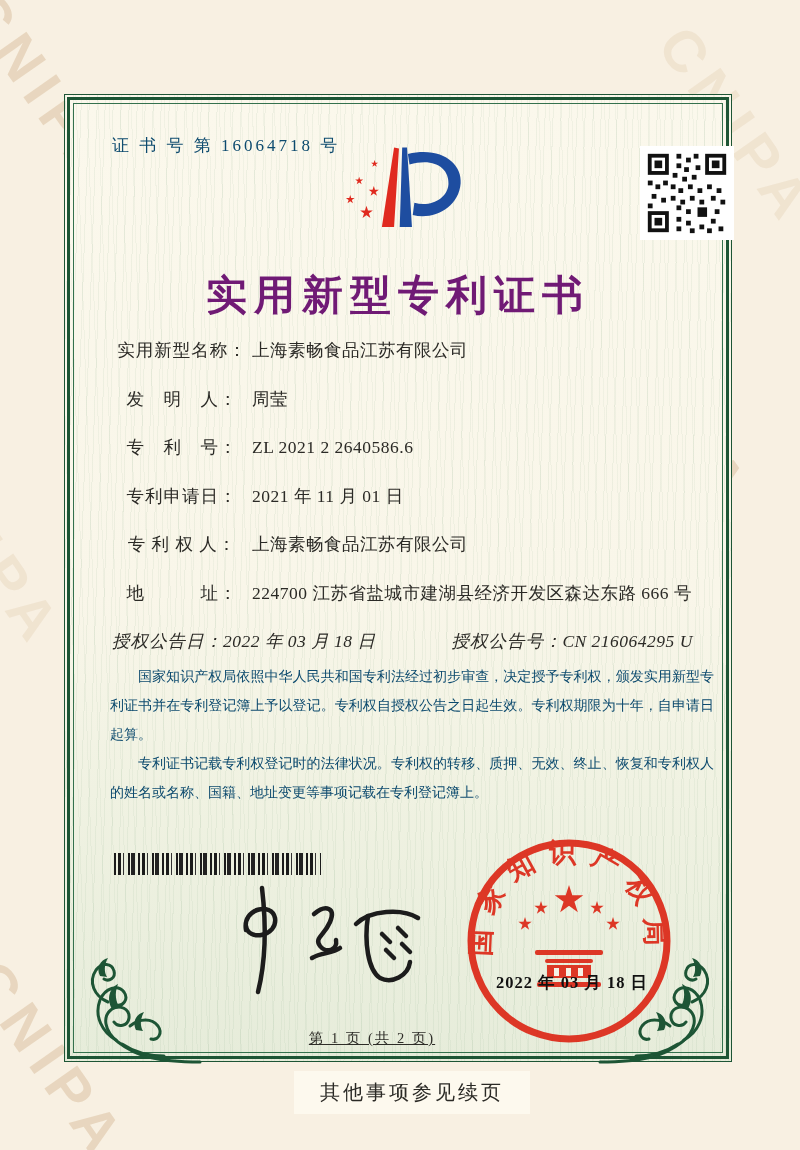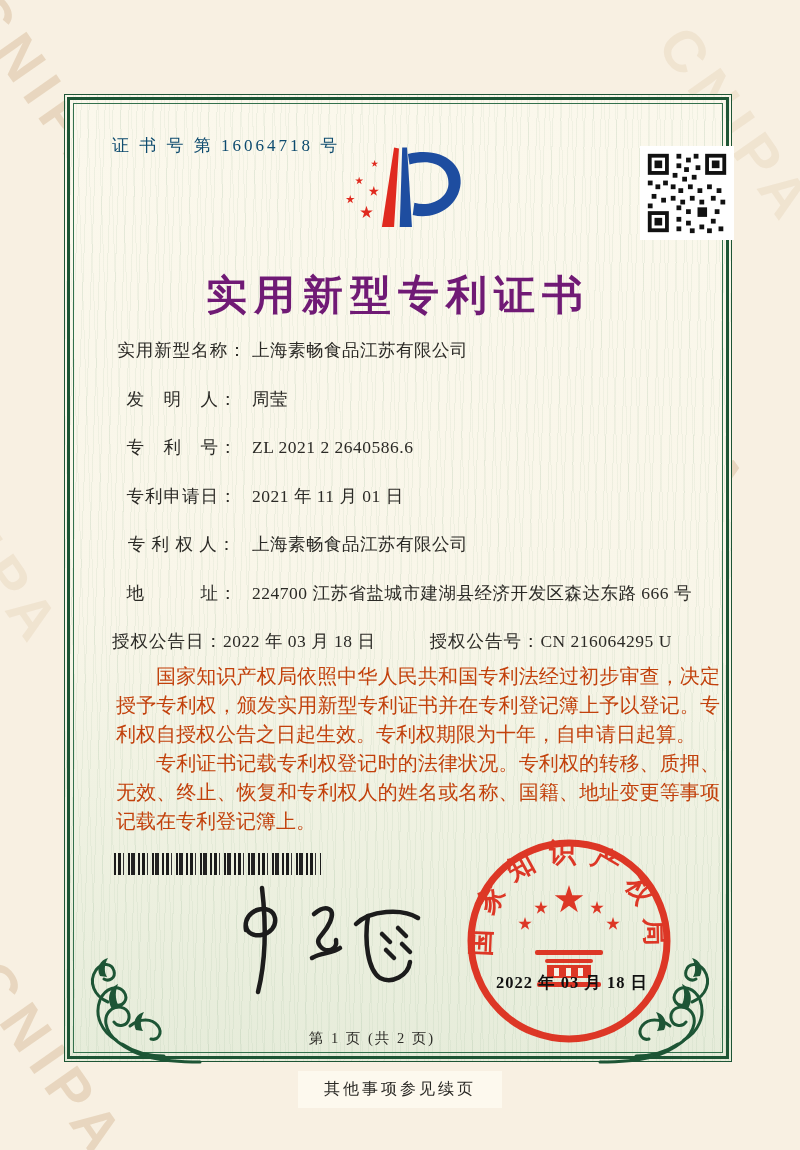--- a/index.html
+++ b/index.html
@@ -47,25 +47,25 @@
   .qr{position:absolute;left:640px;top:146px;width:94px;height:94px;background:#fff;padding:4px;box-sizing:border-box;}
   .title{
     position:absolute;left:64px;top:244px;width:668px;text-align:center;
     font-size:41px;font-weight:bold;letter-spacing:7px;color:#701a75;margin-top:24px;
   }
   .fields{position:absolute;left:112px;top:336px;width:606px;font-size:17.5px;}
   .row{display:flex;margin-bottom:20.5px;line-height:28px;}
   .row .label{width:140px;flex:none;letter-spacing:1px;text-align:center;}
   .row .value{flex:1;letter-spacing:0.5px;}
   .row.grant .label{width:auto;}
-  .row.grant .pair{display:flex;}
-  .row.grant .pair + .pair{margin-left:54px;}
+  .row.grant .pair{display:flex;font-style:italic;}
+  .row.grant .pair + .pair{margin-left:76px;}
   .paras{
-    position:absolute;left:116px;top:662px;width:604px;
-    font-size:20px;line-height:29px;text-align:justify;color:#c2410c;
+    position:absolute;left:110px;top:662px;width:604px;
+    font-size:14px;line-height:29px;text-align:justify;color:#0c4a6e;
   }
   .paras p{margin:0;text-indent:2em;}
   .barcode{
     position:absolute;left:114px;top:853px;width:207px;height:22px;
     background:repeating-linear-gradient(90deg,
       #1b1b1b 0 2px,rgba(0,0,0,0) 2px 4px,
       #1b1b1b 4px 7px,rgba(0,0,0,0) 7px 9px,
       #333 9px 10px,rgba(0,0,0,0) 10px 14px,
       #1b1b1b 14px 16px,rgba(0,0,0,0) 16px 17px,
       #222 17px 21px,rgba(0,0,0,0) 21px 24px);
@@ -76,26 +76,26 @@
     font-size:18px;letter-spacing:4px;color:#2a2a2a;line-height:42px;
   }
   .signature{position:absolute;left:222px;top:882px;width:215px;height:118px;}
   .seal{position:absolute;left:462px;top:834px;width:214px;height:214px;mix-blend-mode:multiply;opacity:0.93;}
   .seal-date{
     position:absolute;left:482px;top:972px;width:180px;text-align:center;
     font-size:16.5px;letter-spacing:1px;color:#111;font-weight:bold;z-index:4;
   }
   .page-footer{
     position:absolute;left:64px;top:1029px;width:616px;text-align:center;
-    font-size:14.5px;letter-spacing:2px;color:#2e2d28;
+    font-size:14.5px;letter-spacing:2px;color:#2e2d28;text-decoration:underline;
   }
   .continuation{
-    position:absolute;left:400px;top:1071px;transform:translateX(-50%);
+    position:absolute;left:412px;top:1071px;transform:translateX(-50%);
     background:#fdf9ee;padding:8px 26px;
-    font-size:16px;letter-spacing:3px;color:#2a2925;z-index:4;
+    font-size:20px;letter-spacing:3px;color:#2a2925;z-index:4;
   }
 </style>
 </head>
 <body>
 
 <div class="wm" style="left:6px;top:-22px;">CNIPA</div>
 <div class="wm light" style="left:700px;top:14px;">CNIPA</div>
 <div class="wm" style="left:636px;top:296px;">CNIPA</div>
 <div class="wm light" style="left:-52px;top:436px;">CNIPA</div>
 <div class="wm light" style="left:560px;top:690px;">CNIPA</div>

